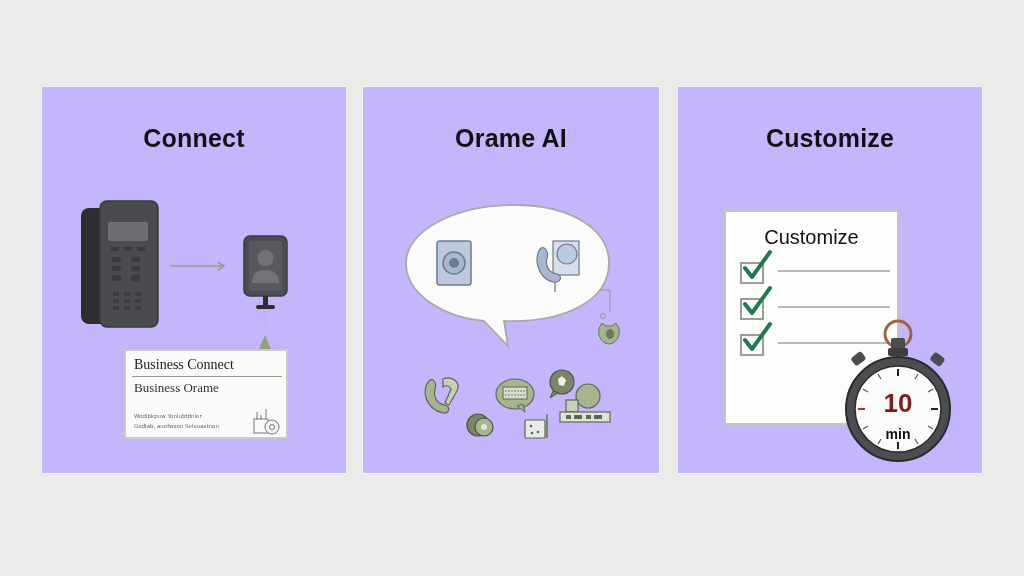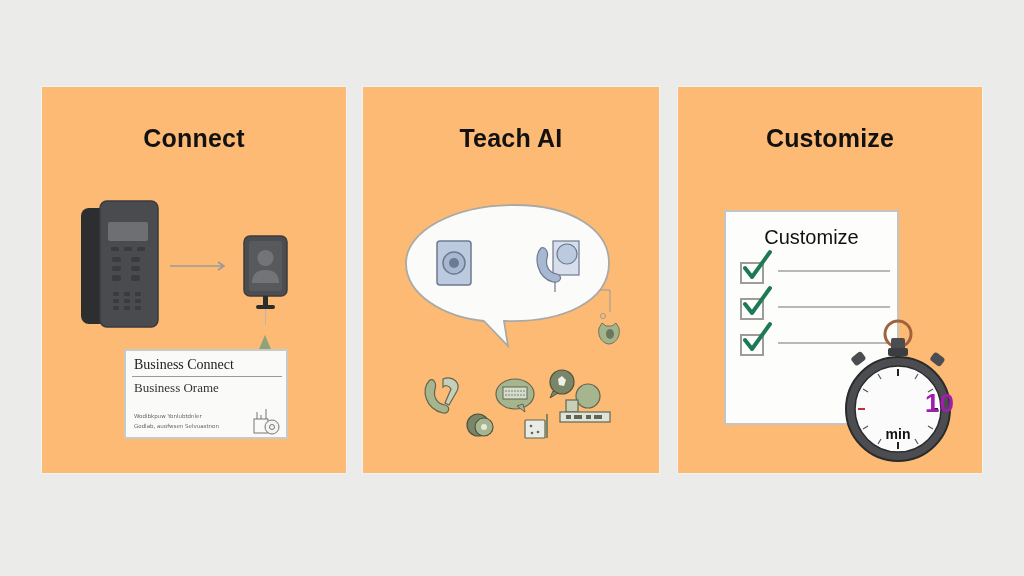--- a/index.html
+++ b/index.html
@@ -4,21 +4,21 @@
 <style>
   html, body { margin: 0; padding: 0; }
   body {
     width: 1024px; height: 576px; overflow: hidden;
     background: #ebebe9;
     font-family: "Liberation Sans", sans-serif;
     position: relative;
   }
   .panel {
     position: absolute; top: 87px; height: 386px;
-    background: #fdba74;
+    background: #c4b5fd;
     box-shadow: 0 0 0 1px rgba(255,255,255,0.35);
   }
   .panel-title {
     position: absolute; left: 0; right: 0; top: 124px;
     text-align: center; font-weight: bold; font-size: 25px; color: #111;
     letter-spacing: 0.2px;
   }
   .abs { position: absolute; }
   svg { display: block; overflow: visible; }
 
@@ -133,21 +133,21 @@
           <line x1="9" y1="8" x2="9" y2="12"></line>
         <line x1="14" y1="2" x2="14" y2="12"></line>
         <circle cx="20" cy="20" r="7" fill="#f4f4f2"></circle>
         <circle cx="20" cy="20" r="2.5"></circle>
       </g>
     </svg>
   </div>
 </div>
 
 <div class="panel" style="left:363px; width:296px;">
-  <div class="panel-title" style="top:37px;">Teach AI</div>
+  <div class="panel-title" style="top:37px;">Orame AI</div>
 </div>
 
 <div class="abs" style="left:404px; top:203px;">
   <svg width="220" height="150" viewBox="0 0 220 150">
     <path d="M110 2 C50 2 2 28 2 60 C2 92 40 114 80 118 L104 143 L100 118 C160 120 205 98 205 60 C205 28 170 2 110 2 Z" fill="#fbfbfa" stroke="#a9a9a5" stroke-width="1.8"></path>
   </svg>
 </div>
 
 <div class="abs" style="left:436px; top:240px;">
   <svg width="36" height="46" viewBox="0 0 36 46">
@@ -286,15 +286,15 @@
       <line x1="76" y1="56" x2="73" y2="61"></line>
         <line x1="91" y1="71" x2="86" y2="74"></line>
       <line x1="91" y1="111" x2="86" y2="108"></line>
         <line x1="76" y1="126" x2="73" y2="121"></line>
       <line x1="36" y1="126" x2="39" y2="121"></line>
         <line x1="21" y1="111" x2="26" y2="108"></line>
       <line x1="21" y1="71" x2="26" y2="74"></line>
         <line x1="36" y1="56" x2="39" y2="61"></line>
     </g>
   </svg>
-  <div class="abs" style="left:0; right:0; top:72px; text-align:right; font-weight:bold; font-size:26px; color:#a21caf; line-height:1;">10</div>
+  <div class="abs" style="left:0; right:0; top:72px; text-align:center; font-weight:bold; font-size:26px; color:#7f1d1d; line-height:1;">10</div>
   <div class="abs" style="left:0; right:0; top:109px; text-align:center; font-weight:bold; font-size:14px; color:#111; line-height:1;">min</div>
 </div>
 
 </body></html>

